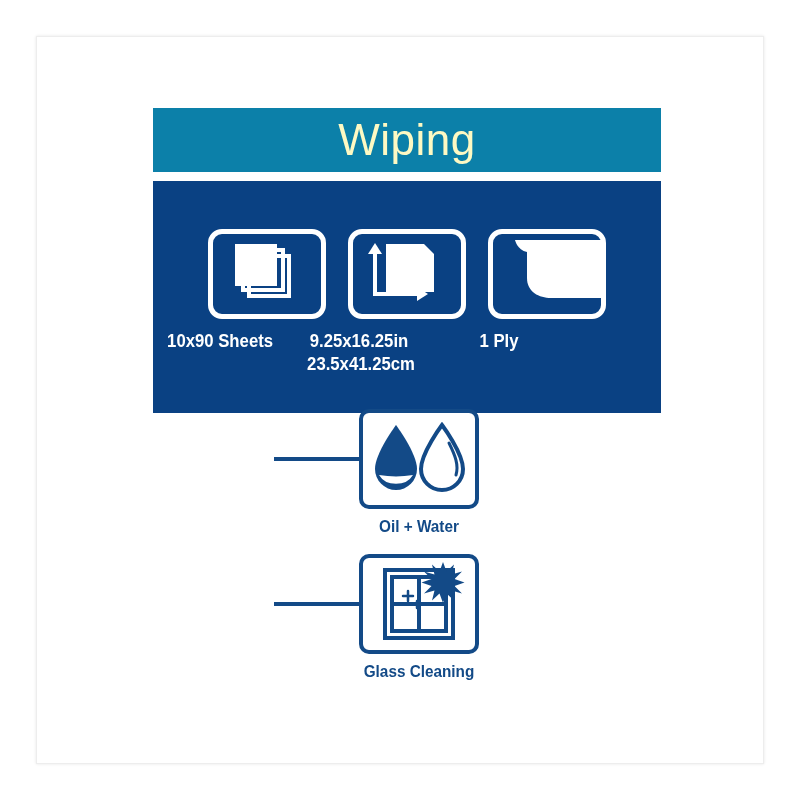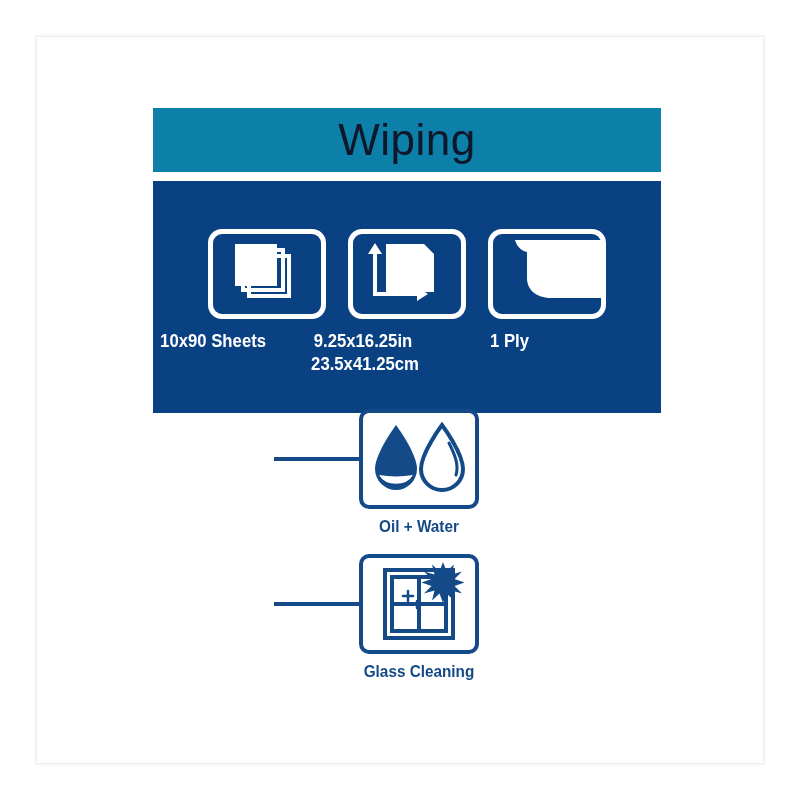--- a/index.html
+++ b/index.html
@@ -34,21 +34,21 @@
     left: 116px;
     top: 71px;
     width: 508px;
     height: 64px;
     background: #0c80a9;
     display: flex;
     align-items: center;
     justify-content: center;
   }
   #title-text {
-    color: #0f172a;
+    color: #fef9c3;
     font-size: 44px;
     font-weight: 400;
     letter-spacing: 0.5px;
     line-height: 1;
     font-family: "Liberation Sans", sans-serif;
   }
 
   
   #spec-panel {
     position: absolute;
@@ -79,21 +79,21 @@
   }
   .spec-icon-box svg { display: block; }
 
   #spec-label-row {
     position: absolute;
     left: 0;
     top: 148px;
     width: 411px;
     display: flex;
     justify-content: center;
-    gap: 33px;
+    gap: 22px;
   }
   .spec-label {
     width: 118px;
     text-align: center;
     color: #ffffff;
     font-size: 19px;
     font-weight: bold;
     line-height: 1.22;
     font-family: "Liberation Sans", sans-serif;
     transform: scaleX(0.88);

